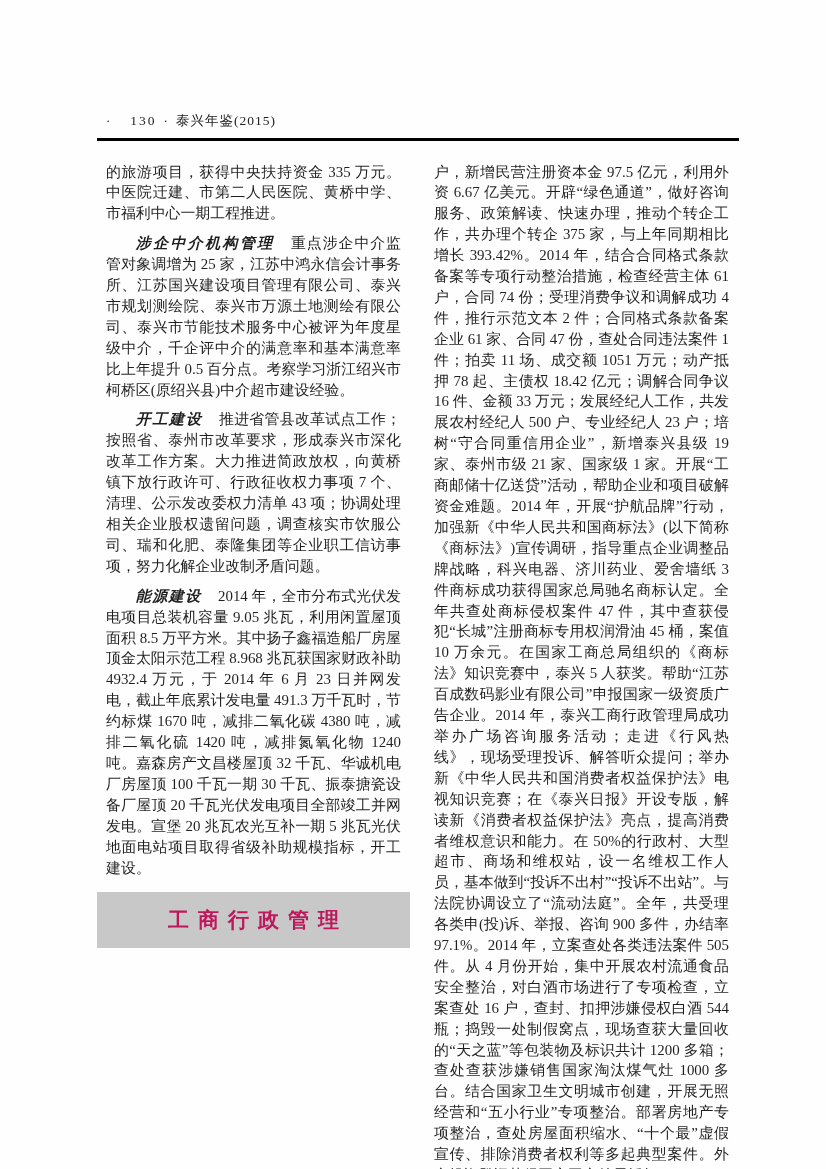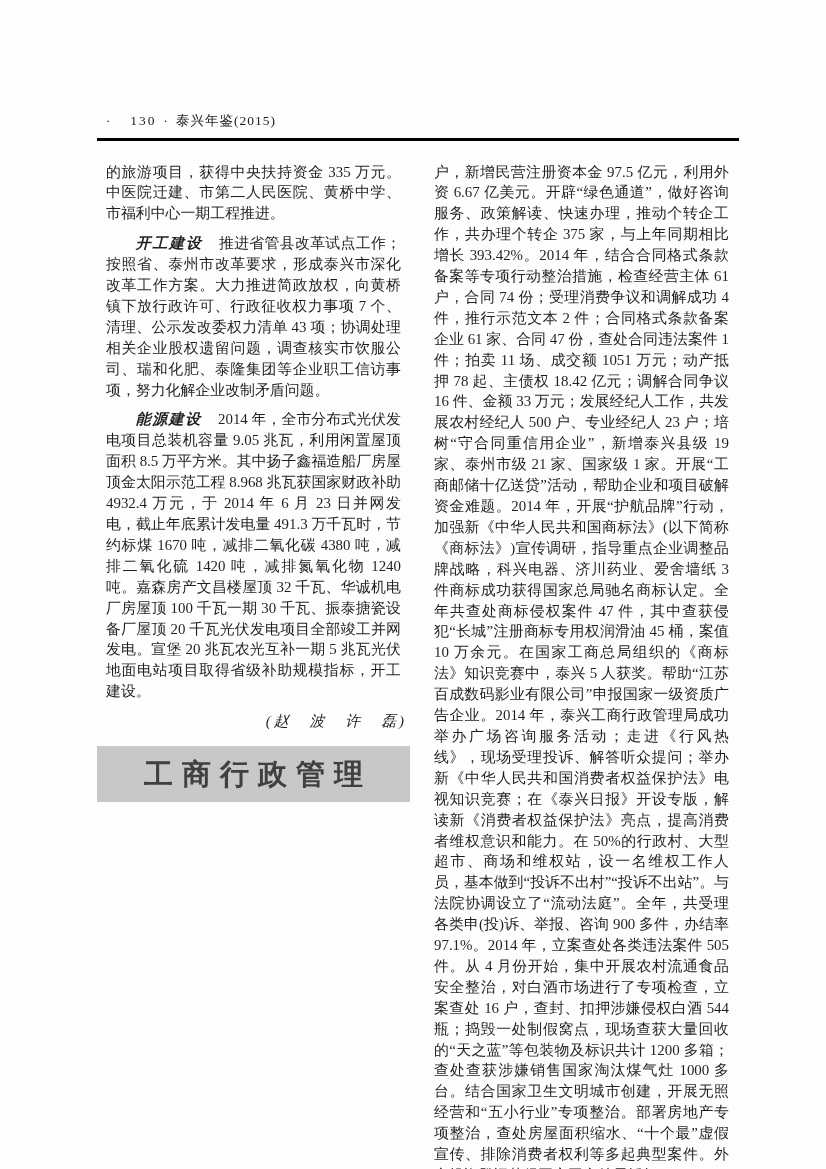--- a/index.html
+++ b/index.html
@@ -41,21 +41,21 @@
     margin:0;text-align:right;font-style:italic;
     letter-spacing:3px;padding-right:3px;
   }
   .section-box{
     margin:14px 0 18px;
     height:56px;
     display:flex;align-items:center;justify-content:center;
   }
   .section-title{
     font-family:"Liberation Sans", sans-serif;
-    font-weight:bold;font-size:29px;color:#404040;
+    font-weight:bold;font-size:21px;color:#be185d;
     letter-spacing:9px;text-indent:9px;
   }
   .entry2{margin-top:21px;}
 </style>
 </head>
 <body>
 
 <div class="page">
   <div class="content">
 
@@ -64,23 +64,23 @@
       <span class="pagenum">130</span>
       <span class="dot">·</span>
       <span class="booktitle">泰兴年鉴(2015)</span>
     </div>
     <div class="head-rule" style="background: rgb(0, 0, 0);"></div>
 
     <div class="columns">
 
       <div class="col">
         <p class="para">的旅游项目，获得中央扶持资金 335 万元。中医院迁建、市第二人民医院、黄桥中学、市福利中心一期工程推进。</p>
+        <p class="para indent"><span class="entry-head">涉企中介机构管理</span><span class="entry-body">重点涉企中介监管对象调增为 25 家，江苏中鸿永信会计事务所、江苏国兴建设项目管理有限公司、泰兴市规划测绘院、泰兴市万源土地测绘有限公司、泰兴市节能技术服务中心被评为年度星级中介，千企评中介的满意率和基本满意率比上年提升 0.5 百分点。考察学习浙江绍兴市柯桥区(原绍兴县)中介超市建设经验。</span></p>
         <p class="para indent"><span class="entry-head">开工建设</span><span class="entry-body">推进省管县改革试点工作；按照省、泰州市改革要求，形成泰兴市深化改革工作方案。大力推进简政放权，向黄桥镇下放行政许可、行政征收权力事项 7 个、清理、公示发改委权力清单 43 项；协调处理相关企业股权遗留问题，调查核实市饮服公司、瑞和化肥、泰隆集团等企业职工信访事项，努力化解企业改制矛盾问题。</span></p>
         <p class="para indent"><span class="entry-head">能源建设</span><span class="entry-body">2014 年，全市分布式光伏发电项目总装机容量 9.05 兆瓦，利用闲置屋顶面积 8.5 万平方米。其中扬子鑫福造船厂房屋顶金太阳示范工程 8.968 兆瓦获国家财政补助 4932.4 万元，于 2014 年 6 月 23 日并网发电，截止年底累计发电量 491.3 万千瓦时，节约标煤 1670 吨，减排二氧化碳 4380 吨，减排二氧化硫 1420 吨，减排氮氧化物 1240 吨。嘉森房产文昌楼屋顶 32 千瓦、华诚机电厂房屋顶 100 千瓦一期 30 千瓦、振泰搪瓷设备厂屋顶 20 千瓦光伏发电项目全部竣工并网发电。宣堡 20 兆瓦农光互补一期 5 兆瓦光伏地面电站项目取得省级补助规模指标，开工建设。</span></p>
-        <p class="author">(赵　波　许　磊)</p>
 
         <div class="section-box" style="background: rgb(200, 200, 200);">
           <span class="section-title">工商行政管理</span>
         </div>
 
       </div>
 
       <div class="col">
         <p class="para">户，新增民营注册资本金 97.5 亿元，利用外资 6.67 亿美元。开辟“绿色通道”，做好咨询服务、政策解读、快速办理，推动个转企工作，共办理个转企 375 家，与上年同期相比增长 393.42%。2014 年，结合合同格式条款备案等专项行动整治措施，检查经营主体 61 户，合同 74 份；受理消费争议和调解成功 4 件，推行示范文本 2 件；合同格式条款备案企业 61 家、合同 47 份，查处合同违法案件 1 件；拍卖 11 场、成交额 1051 万元；动产抵押 78 起、主债权 18.42 亿元；调解合同争议 16 件、金额 33 万元；发展经纪人工作，共发展农村经纪人 500 户、专业经纪人 23 户；培树“守合同重信用企业”，新增泰兴县级 19 家、泰州市级 21 家、国家级 1 家。开展“工商邮储十亿送贷”活动，帮助企业和项目破解资金难题。2014 年，开展“护航品牌”行动，加强新《中华人民共和国商标法》(以下简称《商标法》)宣传调研，指导重点企业调整品牌战略，科兴电器、济川药业、爱舍墙纸 3 件商标成功获得国家总局驰名商标认定。全年共查处商标侵权案件 47 件，其中查获侵犯“长城”注册商标专用权润滑油 45 桶，案值 10 万余元。在国家工商总局组织的《商标法》知识竞赛中，泰兴 5 人获奖。帮助“江苏百成数码影业有限公司”申报国家一级资质广告企业。2014 年，泰兴工商行政管理局成功举办广场咨询服务活动；走进《行风热线》，现场受理投诉、解答听众提问；举办新《中华人民共和国消费者权益保护法》电视知识竞赛；在《泰兴日报》开设专版，解读新《消费者权益保护法》亮点，提高消费者维权意识和能力。在 50%的行政村、大型超市、商场和维权站，设一名维权工作人员，基本做到“投诉不出村”“投诉不出站”。与法院协调设立了“流动法庭”。全年，共受理各类申(投)诉、举报、咨询 900 多件，办结率 97.1%。2014 年，立案查处各类违法案件 505 件。从 4 月份开始，集中开展农村流通食品安全整治，对白酒市场进行了专项检查，立案查处 16 户，查封、扣押涉嫌侵权白酒 544 瓶；捣毁一处制假窝点，现场查获大量回收的“天之蓝”等包装物及标识共计 1200 多箱；查处查获涉嫌销售国家淘汰煤气灶 1000 多台。结合国家卫生文明城市创建，开展无照经营和“五小行业”专项整治。部署房地产专项整治，查处房屋面积缩水、“十个最”虚假宣传、排除消费者权利等多起典型案件。外商投资登记获得国家工商总局授权。</p>
         <p class="para entry2"><span class="bold-head">【注册资本登记制度改革】</span><span>2014 年，泰兴市自 3 月 1 日起开始实施注册资本登记改革，改革降低公司设立门槛，减轻创业成本，办事群众申办公司除法律、法规另行规定的外不再需要提供验资报告，1 元钱也可以申请设立公司。实行注册资本登记改革新增企业 3182 个，新增注册资本 149.68 亿元。</span></p>

